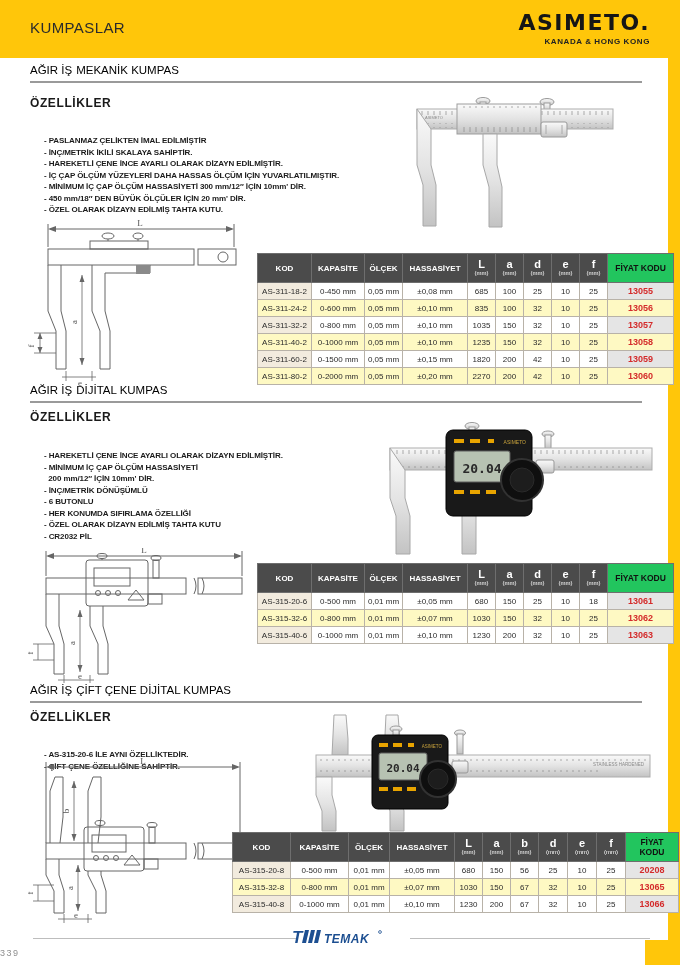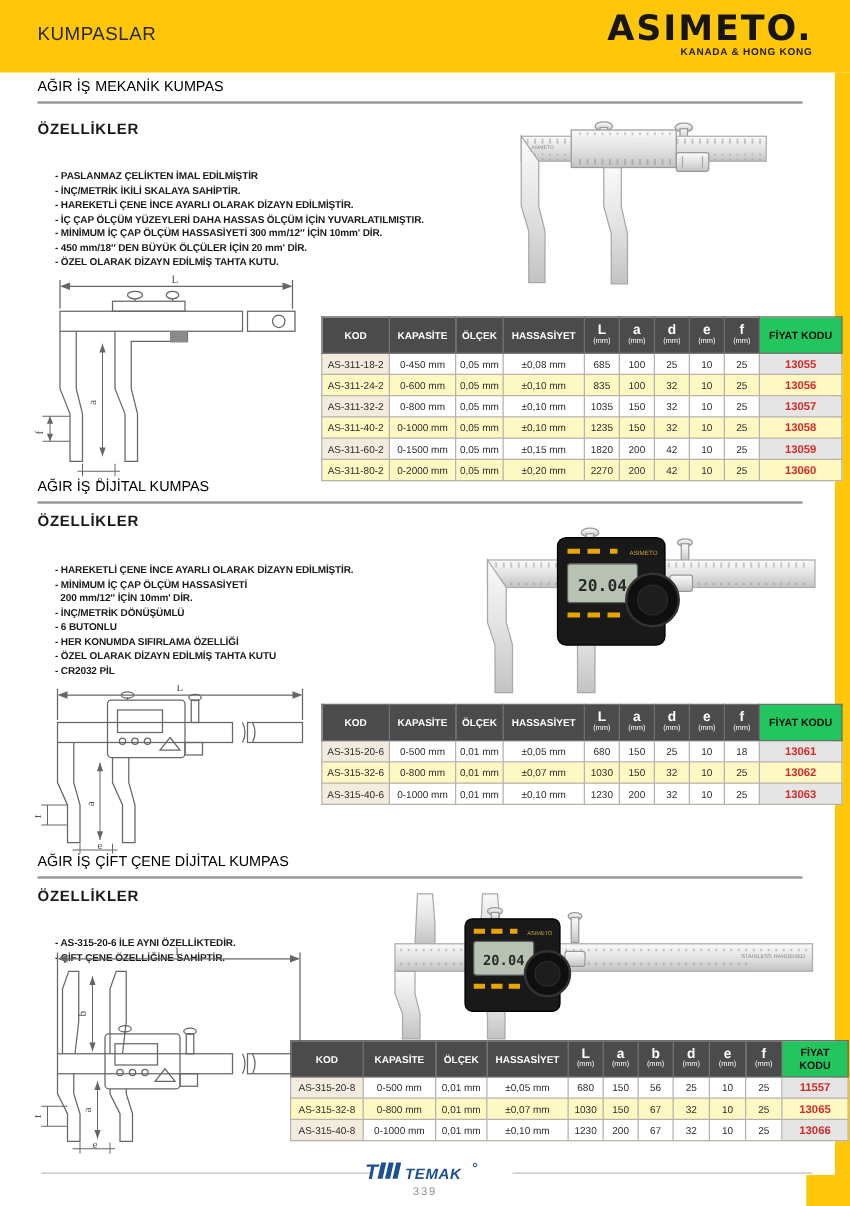--- a/index.html
+++ b/index.html
@@ -7,21 +7,21 @@
     width:680px;height:965px;position:relative;overflow:hidden;
     background:#ffffff;font-family:"Liberation Sans",sans-serif;
     -webkit-font-smoothing:antialiased;
   }
   .abs{position:absolute;}
 
   
   .top-band{left:0;top:0;width:680px;height:58px;background:#FFC60A;}
   .page-title{left:30px;top:19px;font-size:15px;letter-spacing:.4px;color:#2b2b2b;}
   .brand-block{right:30px;top:11px;text-align:right;}
-  .brand-name{font-family:"DejaVu Sans",sans-serif;font-size:28px;font-weight:700;letter-spacing:1.5px;color:#161616;line-height:24px;}
+  .brand-name{font-family:"DejaVu Sans",sans-serif;font-size:22px;font-weight:700;letter-spacing:1.5px;color:#161616;line-height:24px;}
   .brand-sub{font-size:8px;font-weight:700;letter-spacing:.6px;color:#222;margin-top:2px;}
 
   
   .side-strip{right:0;top:58px;width:12px;height:907px;background:#FFC60A;}
   .corner-block{right:0;top:940px;width:35px;height:25px;background:#FFC60A;}
 
   
   .sec-title{width:612px;color:#000;}
   .sec-title .t{font-size:11.5px;}
   .sec-title .b{font-weight:400;margin-right:4px;}
@@ -52,21 +52,21 @@
   table.spec td.price{background:#e5e5e5;color:#D42B2B;font-weight:700;font-size:9px;}
 
   
   svg{display:block;}
   .dim-text{font-family:"Liberation Serif",serif;font-size:9px;fill:#555;}
   .lcd-digits{font-family:"DejaVu Sans Mono",monospace;font-weight:700;}
 
   
   .f-line{height:1px;background:#bdbdbd;top:938px;}
   .f-logo-wrap{left:0;top:928px;width:680px;display:flex;justify-content:center;}
-  .f-page{left:0;top:948px;width:680px;text-align:center;font-size:9px;font-weight:400;letter-spacing:1.5px;color:#8f8f8f;}
+  .f-page{left:0;top:948px;width:680px;text-align:left;font-size:9px;font-weight:400;letter-spacing:1.5px;color:#8f8f8f;}
 </style>
 </head>
 <body>
 
 <div class="abs top-band"></div>
 <div class="abs page-title">KUMPASLAR</div>
 <div class="abs brand-block">
   <div class="brand-name">ASIMETO.</div>
   <div class="brand-sub">KANADA &amp; HONG KONG</div>
 </div>
@@ -563,21 +563,21 @@
         <td class="kod">AS-315-20-8</td>
         <td>0-500 mm</td>
         <td>0,01 mm</td>
         <td>±0,05 mm</td>
         <td>680</td>
         <td>150</td>
         <td>56</td>
         <td>25</td>
         <td>10</td>
         <td>25</td>
-        <td class="price">11557</td>
+        <td class="price">20208</td>
       </tr>
       <tr class="alt">
         <td class="kod">AS-315-32-8</td>
         <td>0-800 mm</td>
         <td>0,01 mm</td>
         <td>±0,07 mm</td>
         <td>1030</td>
         <td>150</td>
         <td>67</td>
         <td>32</td>

